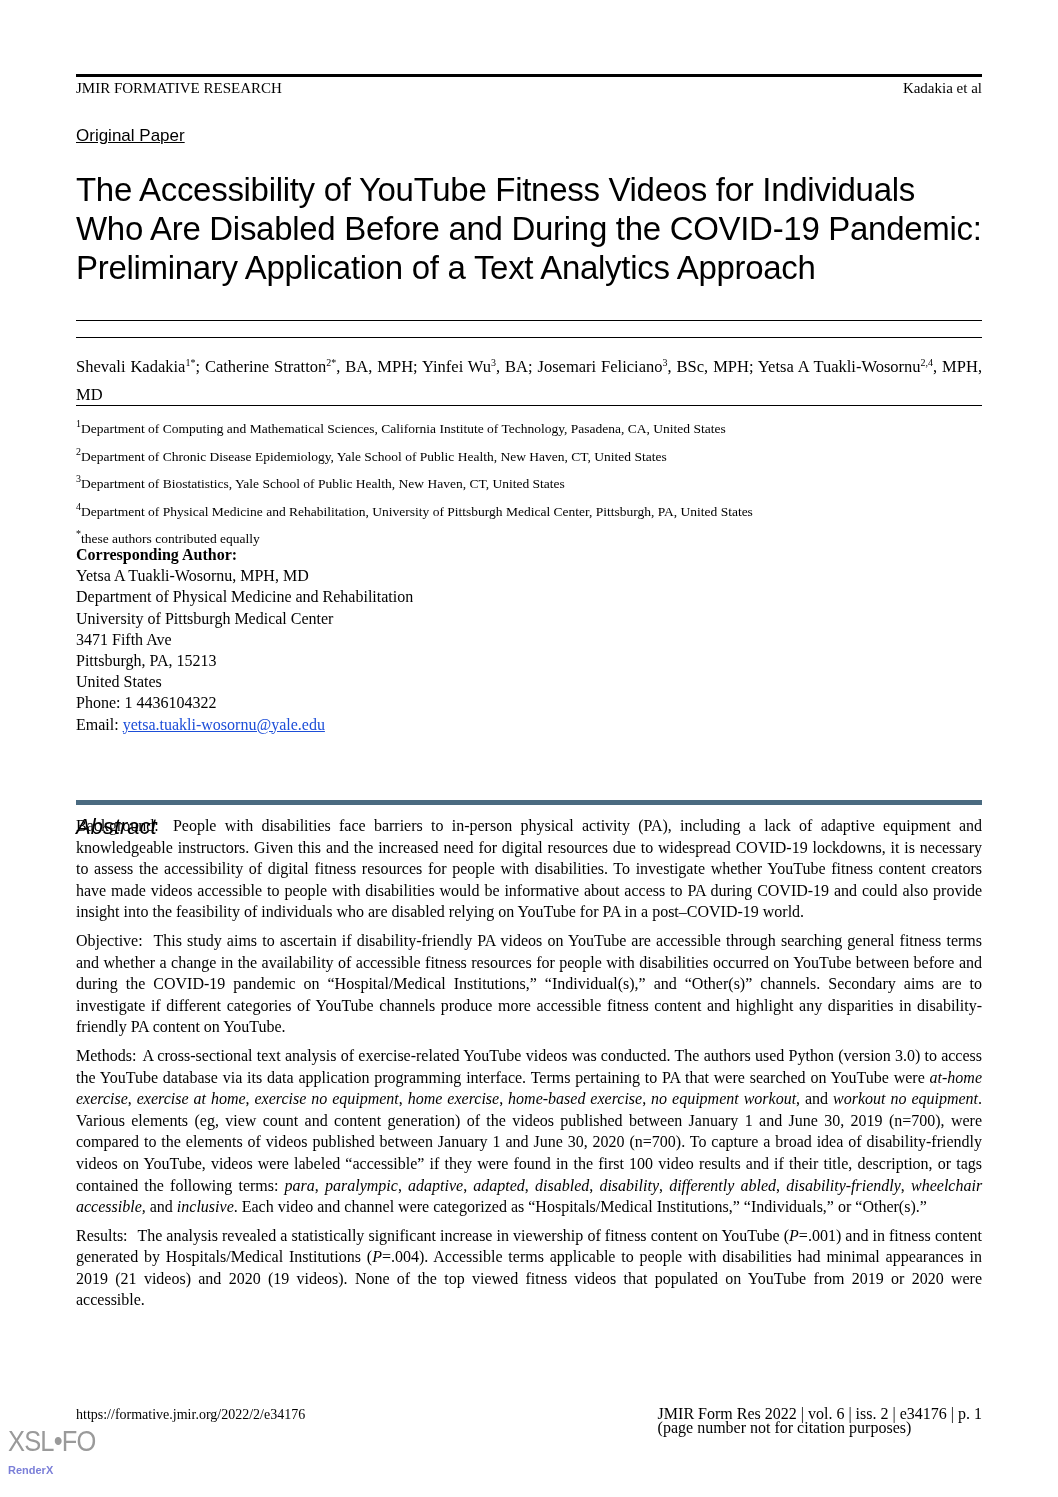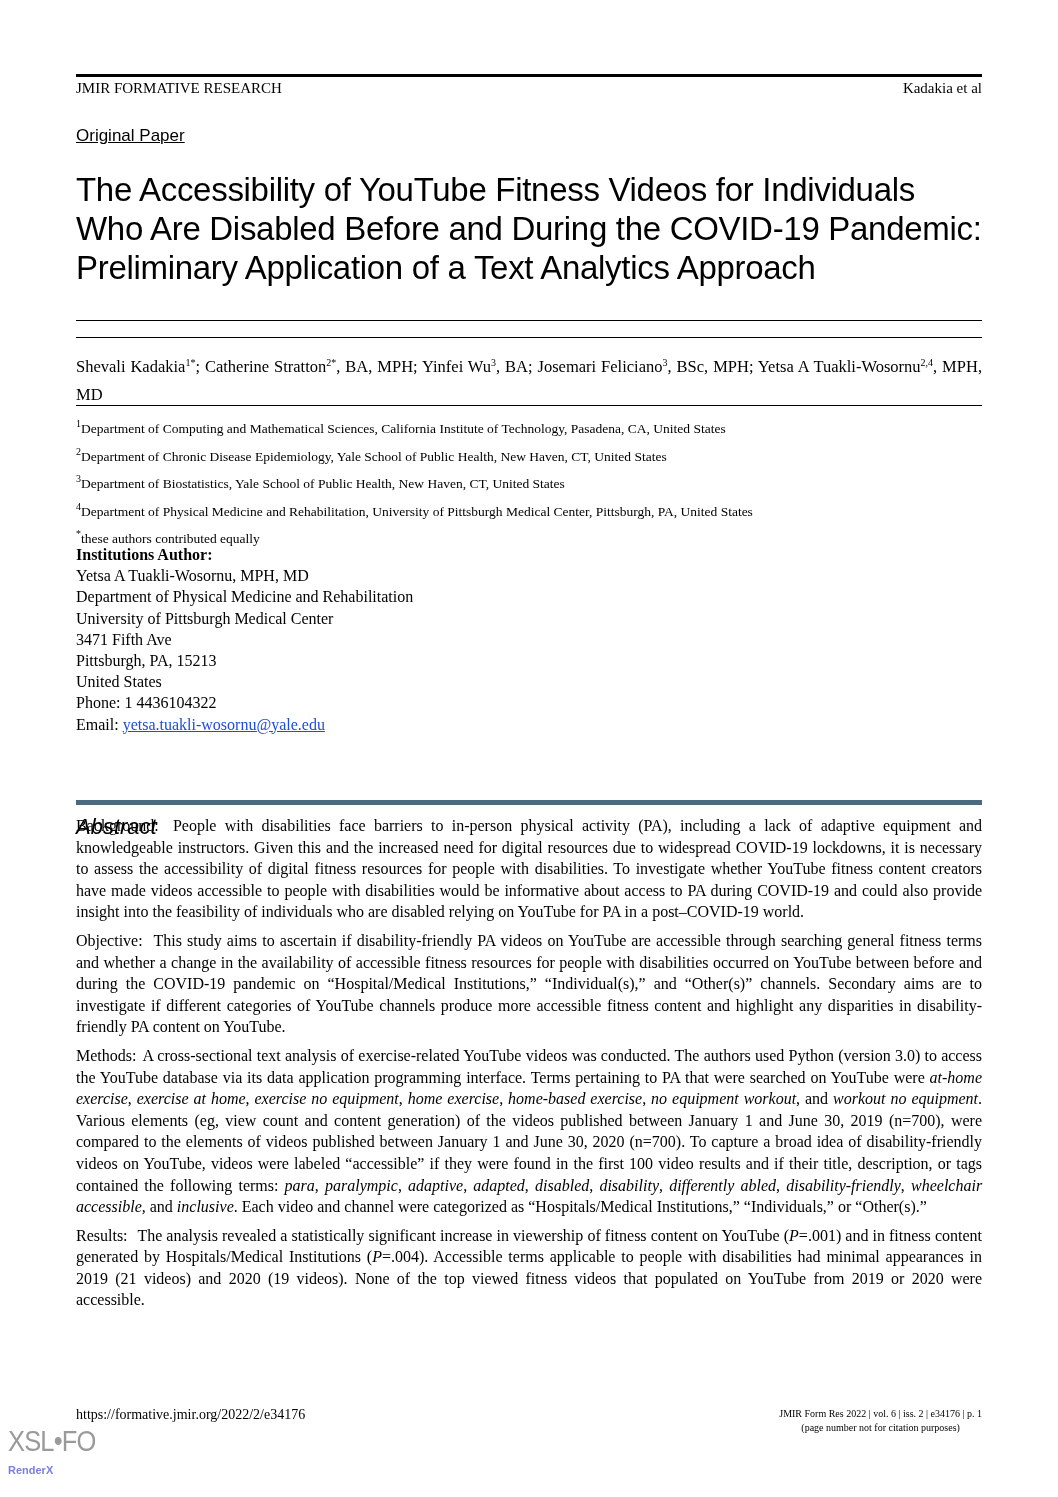--- a/index.html
+++ b/index.html
@@ -15,21 +15,21 @@
     .affils sup { font-size: 10px; }
     .corr { position: absolute; left: 76px; top: 544px; font-size: 16px; line-height: 21.2px; }
     .corr .label { font-weight: bold; }
     .corr a { color: #1d4ed8; text-decoration: underline; }
     .abstract-head { position: absolute; left: 76px; top: 771px; font-family: "Liberation Sans", sans-serif; font-style: italic; font-size: 22px; margin-top: 43px; }
     .abstract-bar { position: absolute; left: 76px; top: 800px; width: 906px; height: 5px; background: #4a6a80; }
     .abstract { position: absolute; left: 76px; top: 815px; width: 906px; font-size: 16px; line-height: 21.6px; text-align: justify; }
     .abstract p { margin: 0 0 7px 0; }
     .abstract .lbl { font-weight: normal; margin-right: 6px; }
     .footer-url { position: absolute; left: 76px; top: 1407px; font-size: 14px; }
-    .footer-cite { position: absolute; right: 76px; top: 1407px; font-size: 10px; text-align: center; line-height: 14px; }
+    .footer-cite { position: absolute; right: 76px; top: 1407px; font-size: 16px; text-align: left; line-height: 14px; }
     .footer-cite .note { }
     .xslfo { position: absolute; left: 8px; top: 1424px; font-family: "Liberation Sans", sans-serif; font-size: 30px; color: #9a9a9a; letter-spacing: -1px; transform: scaleX(0.85); transform-origin: left; }
     .renderx { position: absolute; left: 8px; top: 1464px; font-family: "Liberation Sans", sans-serif; font-weight: bold; font-size: 11px; color: #7b7fd8; }
   </style>
 </head>
 <body>
 
 <div class="top-rule"></div>
 <div class="running-head">
   <span>JMIR FORMATIVE RESEARCH</span>
@@ -49,21 +49,21 @@
 
 <div class="affils" id="affils">
     <div><sup>1</sup><span>Department of Computing and Mathematical Sciences, California Institute of Technology, Pasadena, CA, United States</span></div>
     <div><sup>2</sup><span>Department of Chronic Disease Epidemiology, Yale School of Public Health, New Haven, CT, United States</span></div>
     <div><sup>3</sup><span>Department of Biostatistics, Yale School of Public Health, New Haven, CT, United States</span></div>
     <div><sup>4</sup><span>Department of Physical Medicine and Rehabilitation, University of Pittsburgh Medical Center, Pittsburgh, PA, United States</span></div>
     <div><sup>*</sup><span>these authors contributed equally</span></div>
   </div>
 
 <div class="corr">
-  <div class="label">Institutions Author:</div>
+  <div class="label">Corresponding Author:</div>
   <div>Yetsa A Tuakli-Wosornu, MPH, MD</div>
   <div>Department of Physical Medicine and Rehabilitation</div>
   <div>University of Pittsburgh Medical Center</div>
   <div>3471 Fifth Ave</div>
   <div>Pittsburgh, PA, 15213</div>
   <div>United States</div>
   <div>Phone: 1 4436104322</div>
   <div><span>Email: </span><a href="mailto:yetsa.tuakli-wosornu@yale.edu">yetsa.tuakli-wosornu@yale.edu</a></div>
 </div>
 

